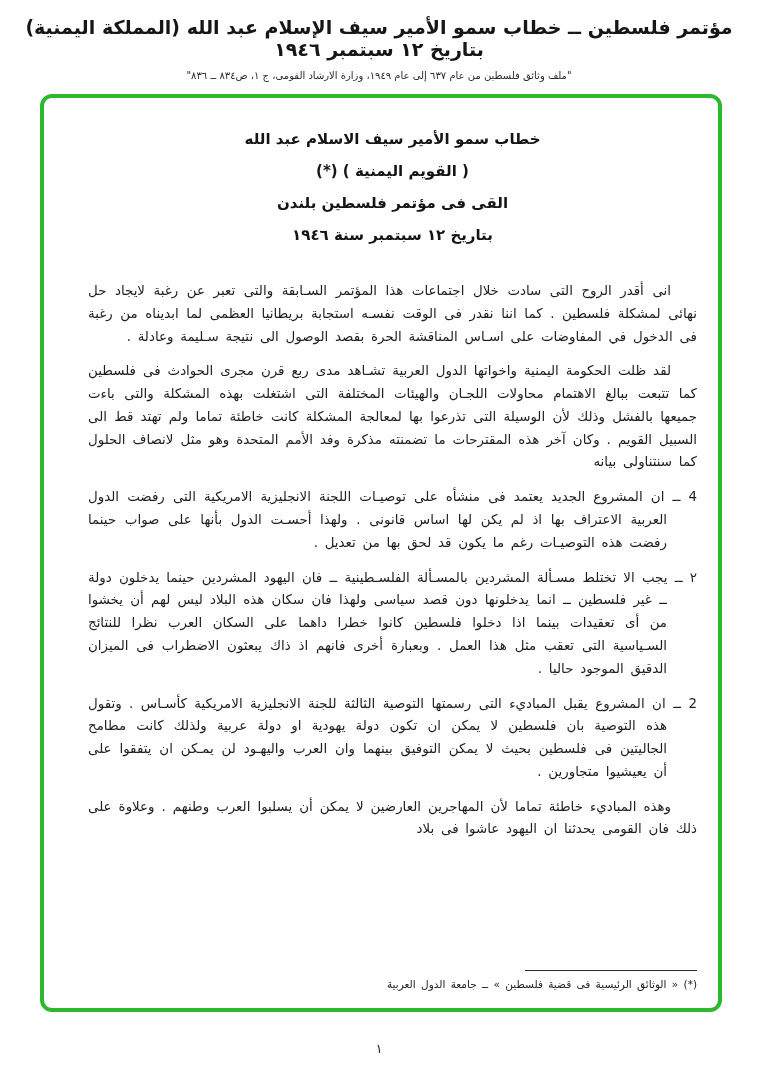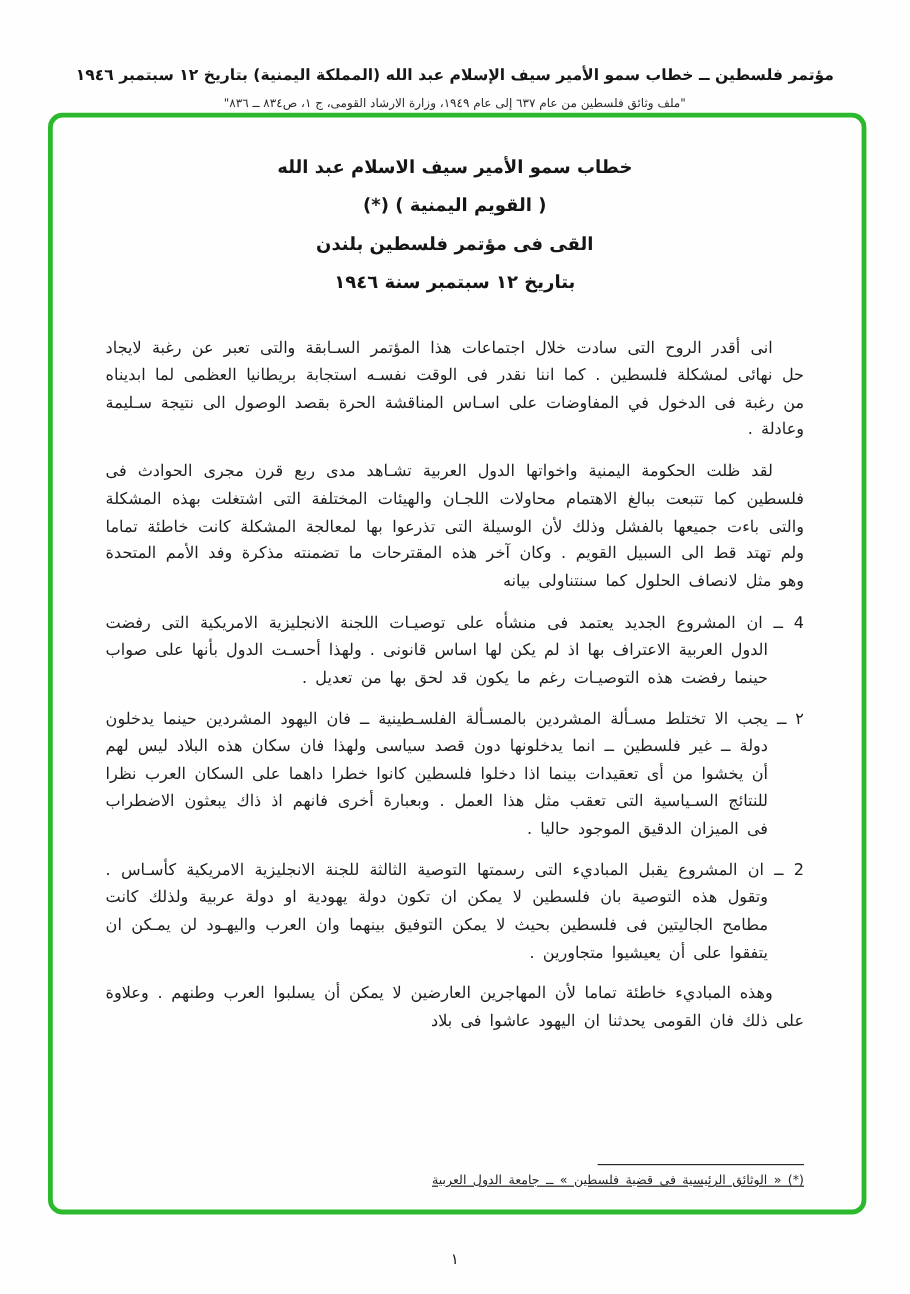--- a/index.html
+++ b/index.html
@@ -13,39 +13,38 @@
     font-family:"DejaVu Sans", sans-serif;
     color:#1c1c1c;
     overflow:hidden;
   }
   .doc-header {
     direction:rtl;
     text-align:center;
     padding-top:16px;
   }
   .header-line1 {
-    font-size:13px;
+    font-size:19px;
     font-weight:bold;
     color:#161616;
-    margin-top:40px;
   }
   .header-line2 {
     font-size:10px;
     margin-top:10px;
     color:#2b2b2b;
   }
   .green-box {
     position:absolute;
     left:40px;
     top:94px;
     width:682px;
     height:918px;
     border:4px solid var(--border_green, #2db92d);
     border-radius:12px;
-    padding:32px 48px 18px 44px;
+    padding:32px 21px 18px 44px;
     background:#fefefe;
   }
   .content {
     direction:rtl;
     height:100%;
     display:flex;
     flex-direction:column;
   }
   .title-block { text-align:center; font-weight:bold; }
   .title-line {
@@ -63,21 +62,20 @@
     color:#1e1e1e;
   }
   .para.indent { text-indent:26px; }
   .para.item {
     padding-right:30px;
     text-indent:-30px;
   }
   .footnote-block {
     margin-top:auto;
     padding-top:10px;
-    text-decoration:underline;
   }
   .footnote-rule {
     width:172px;
     border-top:1.5px solid #2a2a2a;
     margin-bottom:7px;
   }
   .footnote-text {
     font-size:10.5px;
     text-align:right;
     color:#242424;

